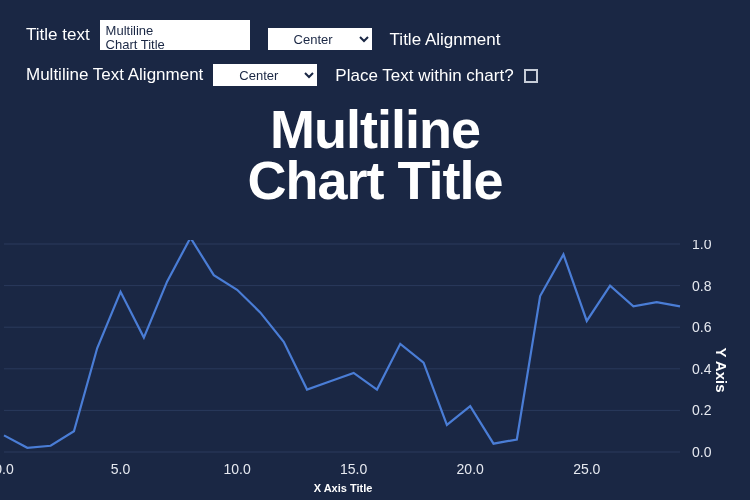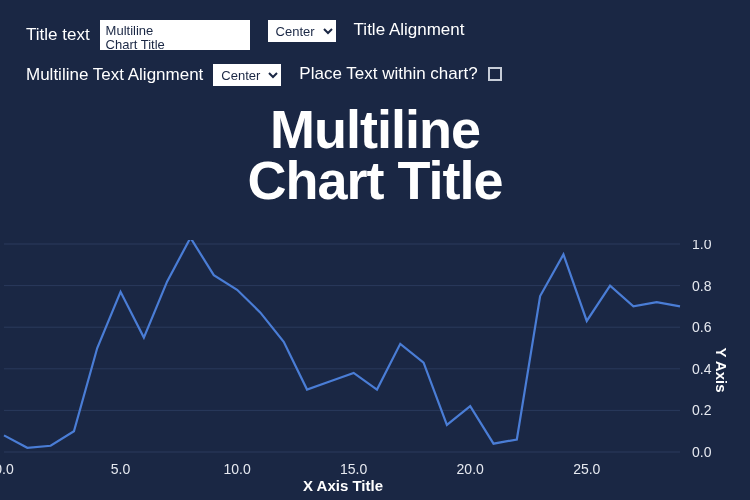--- a/index.html
+++ b/index.html
@@ -10,21 +10,21 @@
     font-family: Arial, Helvetica, sans-serif;
     color: #fff;
     overflow: hidden;
     position: relative;
   }
   .controls {
     padding: 20px 26px 10px 26px;
   }
   .row {
     display: flex;
-    align-items: flex-start;
+    align-items: flex-end;
     gap: 18px;
     margin-bottom: 14px;
     font-size: 17px;
   }
   .group {
     display: flex;
     align-items: center;
     gap: 10px;
   }
   .label { white-space: nowrap; }
@@ -38,21 +38,21 @@
     height: 30px;
     resize: none;
     line-height: 1.1;
     font-family: inherit;
   }
   select {
     background: #fff;
     color: #1a2744;
     border: none;
     font-size: 13px;
-    padding: 3px 4px;
+    padding: 3px 22px;
     height: 22px;
   }
   .checkbox {
     width: 14px;
     height: 14px;
     border: 2px solid #c7cdd8;
     display: inline-block;
     background: transparent;
   }
   .chart-title {
@@ -77,21 +77,21 @@
     top: 0;
     width: 100%;
     height: 100%;
   }
   .axis-text { fill: #e6e9f0; font-size: 14px; }
   .xlabel {
     position: absolute;
     left: 6px; right: 70px;
     bottom: 6px;
     text-align: center;
-    font-size: 15px;
+    font-size: 11px;
     font-weight: 600;
   }
   .ylabel {
     position: absolute;
     right: 6px;
     top: 50%;
     transform: translateY(-50%) rotate(90deg);
     transform-origin: center;
     font-size: 15px;
     font-weight: 600;

